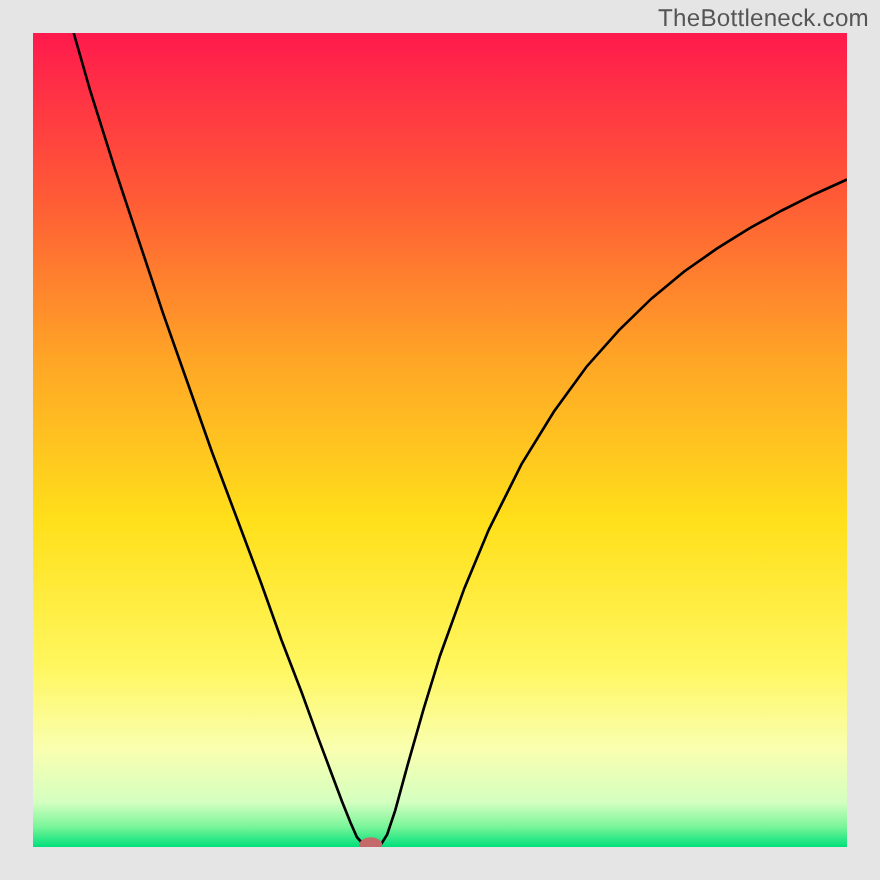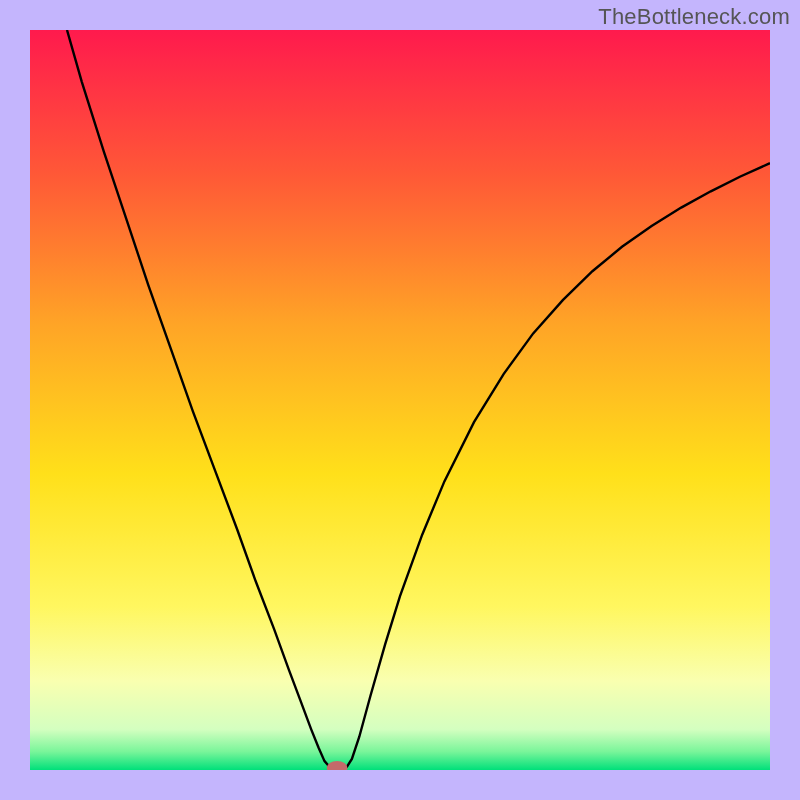--- a/index.html
+++ b/index.html
@@ -7,21 +7,21 @@
     padding: 0;
     width: 800px;
     height: 800px;
     background: #000;
     overflow: hidden;
     font-family: Arial, Helvetica, sans-serif;
   }
   .outer {
     width: 800px;
     height: 800px;
-    background: #c4b5fd;
+    background: #e5e5e5;
     position: relative;
   }
   .watermark {
     position: absolute;
     top: 4px;
     right: 10px;
     color: #555;
     font-size: 22px;
     letter-spacing: 0.2px;
     user-select: none;

